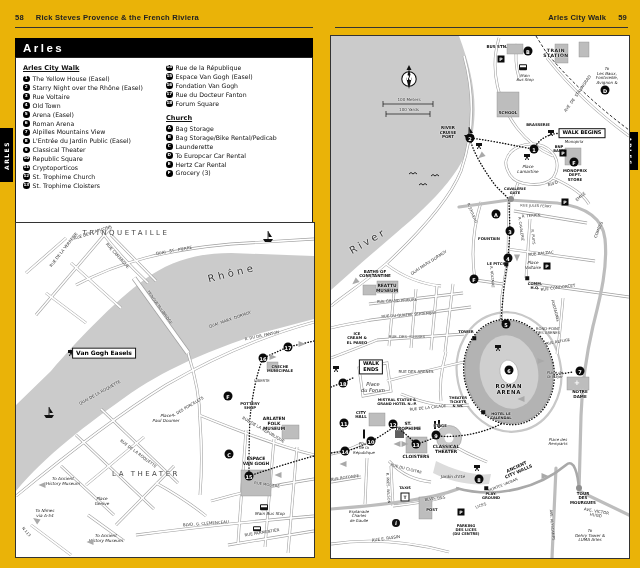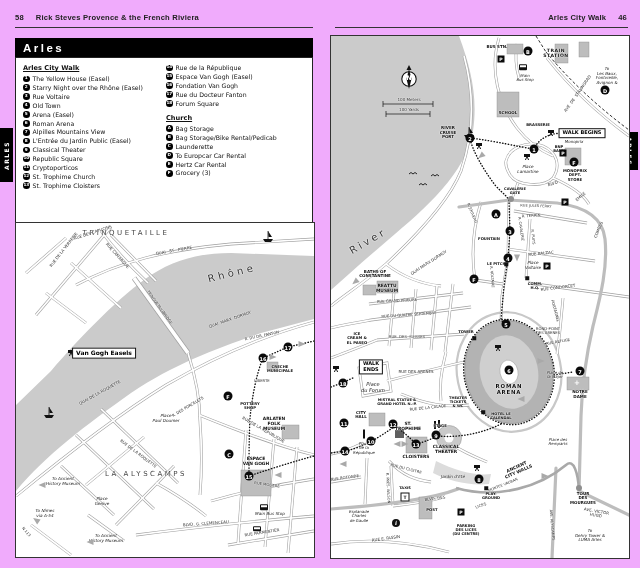--- a/index.html
+++ b/index.html
@@ -1,16 +1,16 @@
 <!DOCTYPE html>
 <html><head>
 <meta charset="utf-8">
 <style>
   html,body{margin:0;padding:0;background:#fff;}
-  .page{position:relative;width:640px;height:568px;background:#f0abfc;overflow:hidden;
+  .page{position:relative;width:640px;height:568px;background:#eab308;overflow:hidden;
         font-family:"DejaVu Sans",sans-serif;color:#111;}
   
   .hdr{position:absolute;top:13px;font-size:7.6px;font-weight:bold;color:#222;
        font-family:"Liberation Sans",sans-serif;letter-spacing:.2px;}
   .hdr-left{left:15px;}
   .hdr-right{right:13px;}
   .hdr .pgnum{margin:0 6px;}
   .rule{position:absolute;top:27px;height:1px;background:#333;}
   .rule-left{left:15px;width:298px;}
   .rule-right{left:335px;width:293px;}
@@ -80,21 +80,21 @@
   .mk-cross{color:#fff;font-size:7px;font-weight:bold;z-index:4;text-shadow:none;}
   .mk-arr{width:0;height:0;border-top:3px solid transparent;border-bottom:3px solid transparent;
           border-left:7px solid #a9a9a9;}
 </style>
 </head>
 <body>
 
 <div class="page">
 
   <div class="hdr hdr-left"><span>58</span><span class="pgnum"></span><span>Rick Steves Provence &amp; the French Riviera</span></div>
-  <div class="hdr hdr-right"><span>Arles City Walk</span><span class="pgnum"></span><span>46</span></div>
+  <div class="hdr hdr-right"><span>Arles City Walk</span><span class="pgnum"></span><span>59</span></div>
   <div class="rule rule-left"></div>
   <div class="rule rule-right"></div>
 
   <div class="tab tab-left">
       <span>ARLES</span>
     </div>
   <div class="tab tab-right">
       <span>ARLES</span>
     </div>
 
@@ -312,21 +312,21 @@
         <div class="lbl " style="left: 172px; top: 184px; font-size: 3.8px; transform: translate(-50%, -50%) rotate(-31deg);">R. DES PORCELETS</div>
         <div class="lbl pl" style="left: 150px; top: 196px; font-size: 4.2px; transform: translate(-50%, -50%) rotate(0deg);">Place
 Paul Doumer</div>
         <div class="lbl poi" style="left: 234px; top: 183px; font-size: 3.8px; transform: translate(-50%, -50%) rotate(0deg);">POTTERY
 SHOP</div>
         <div class="lbl poi" style="left: 258px; top: 201px; font-size: 4.4px; transform: translate(-50%, -50%) rotate(0deg);">ARLATEN
 FOLK
 MUSEUM</div>
         <div class="lbl poi" style="left: 240px; top: 239px; font-size: 4.4px; transform: translate(-50%, -50%) rotate(0deg);">ESPACE
 VAN GOGH</div>
-        <div class="lbl big" style="left: 130px; top: 252px; font-size: 7px; letter-spacing: 2.5px; transform: translate(-50%, -50%) rotate(0deg);">LA ALYSCAMPS</div>
+        <div class="lbl big" style="left: 130px; top: 252px; font-size: 7px; letter-spacing: 2.5px; transform: translate(-50%, -50%) rotate(0deg);">LA THEATER</div>
         <div class="lbl pl" style="left: 47px; top: 259px; font-size: 4.2px; transform: translate(-50%, -50%) rotate(0deg);">To Ancient
 History Museum</div>
         <div class="lbl pl" style="left: 86px; top: 279px; font-size: 4.2px; transform: translate(-50%, -50%) rotate(0deg);">Place
 Genive</div>
         <div class="lbl pl" style="left: 29px; top: 291px; font-size: 4.2px; transform: translate(-50%, -50%) rotate(0deg);">To Nîmes
 via A-54</div>
         <div class="lbl " style="left: 10px; top: 309px; font-size: 3.8px; transform: translate(-50%, -50%) rotate(50deg);">N 113</div>
         <div class="lbl pl" style="left: 90px; top: 316px; font-size: 4.2px; transform: translate(-50%, -50%) rotate(0deg);">To Ancient
 History Museum</div>
         <div class="lbl " style="left: 190px; top: 301px; font-size: 4px; transform: translate(-50%, -50%) rotate(-4deg);">BLVD. G. CLEMENCEAU</div>

